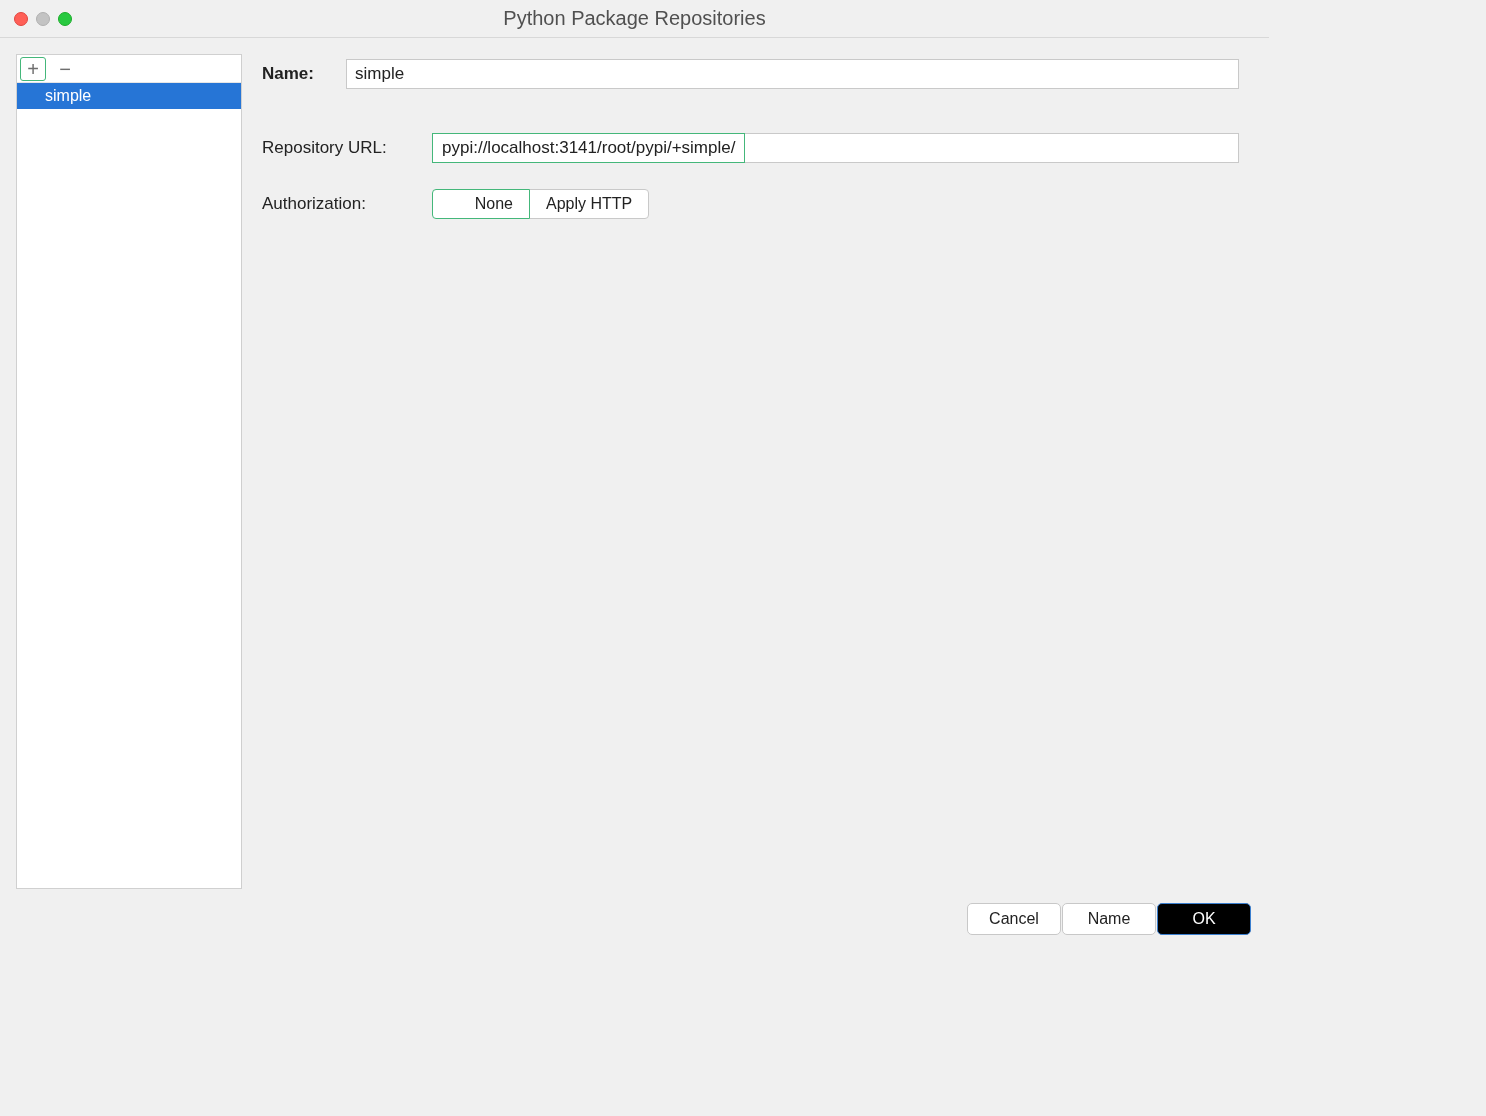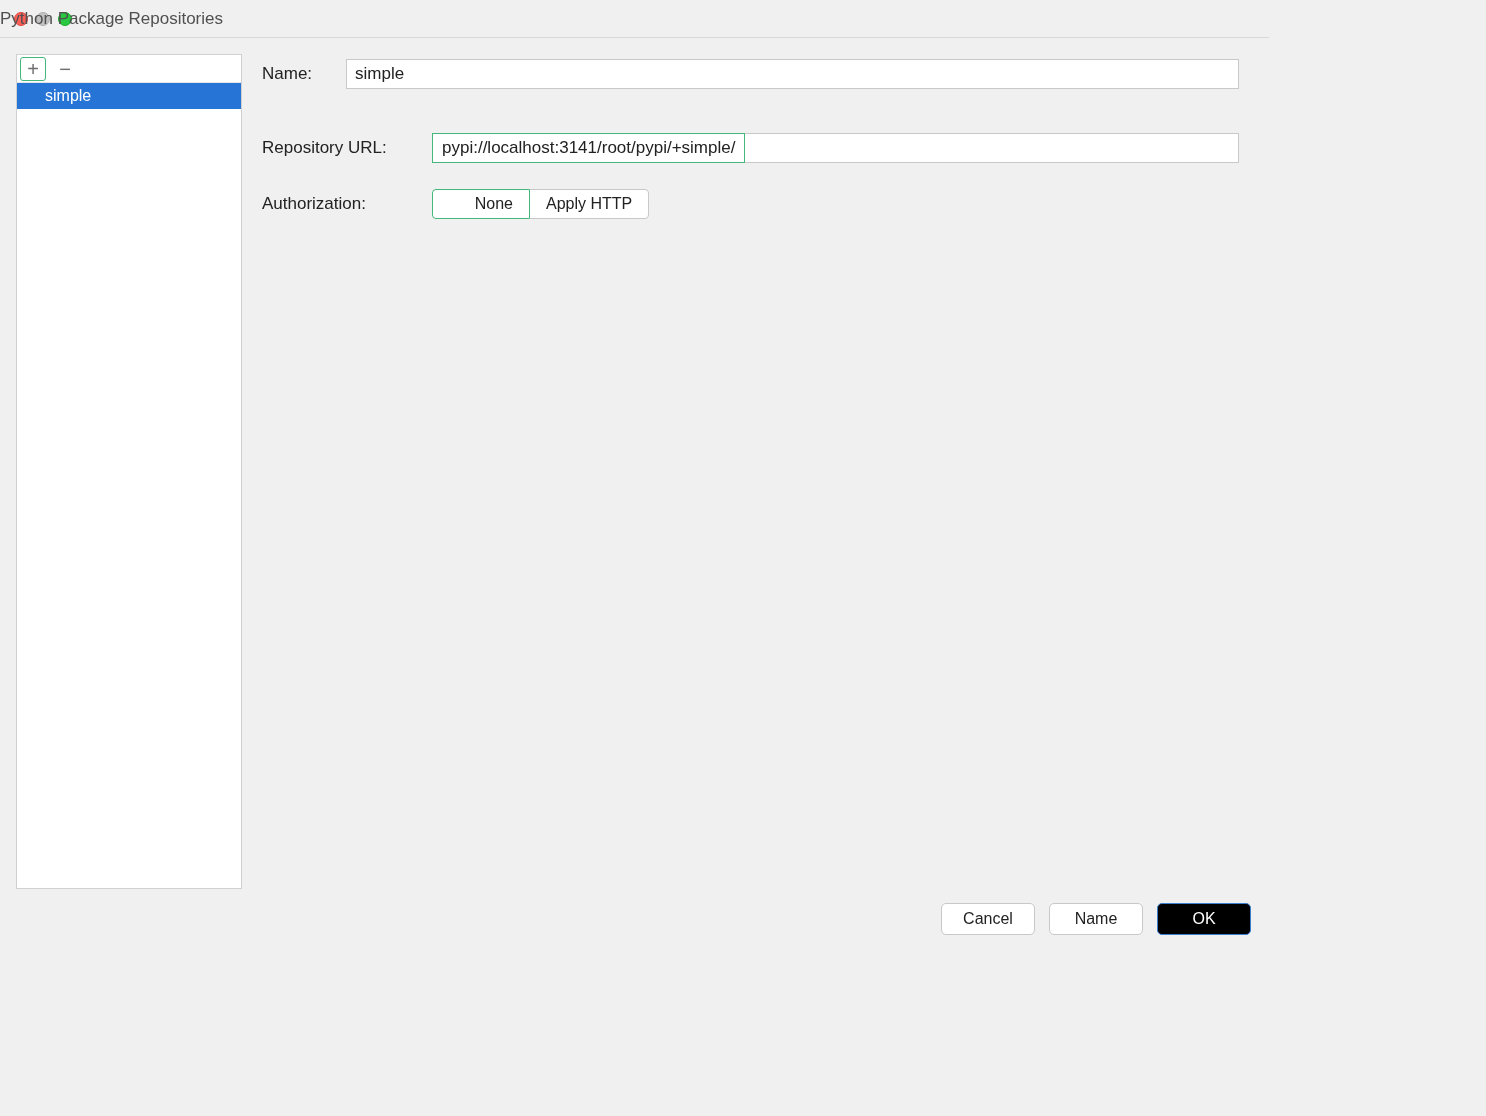--- a/index.html
+++ b/index.html
@@ -40,21 +40,22 @@
       height: 14px;
       border-radius: 50%;
     }
     .tl-close { background: #ff5f57; border: 0.5px solid #e24640; }
     .tl-min { background: #c3c3c3; border: 0.5px solid #b0b0b0; }
     .tl-max { background: #28c940; border: 0.5px solid #1dad2b; }
     .title {
       position: absolute;
       left: 0;
       right: 0;
-      font-size: 17px;
+      text-align: center;
+      font-size: 20px;
       color: #505050;
       pointer-events: none;
     }
     .body {
       flex: 1;
       display: flex;
       flex-direction: column;
     }
     .content {
       flex: 1;
@@ -125,20 +126,21 @@
     .form-row:first-child {
       margin-bottom: 44px;
     }
     .form-label {
       width: 170px;
       font-size: 17px;
       color: #222;
     }
     .form-label.short {
       width: 84px;
+      font-weight: bold;
     }
     .text-input {
       flex: 1;
       height: 30px;
       border: 1px solid #c9c9c9;
       background: #fff;
       padding: 2px 8px;
       font-size: 17px;
       color: #222;
       outline: none;
@@ -187,21 +189,21 @@
     .seg-btn.last  { border-radius: 0 4px 4px 0; }
     .seg-btn.selected {
       border: 1.5px solid #44b77a;
       position: relative;
       z-index: 1;
       justify-content: flex-end;
     }
     .footer {
       display: flex;
       justify-content: flex-end;
-      gap: 14px;
+      gap: 1px;
       padding: 14px 18px 18px 18px;
     }
     .btn {
       min-width: 94px;
       height: 32px;
       border: 1px solid #c8c8c8;
       background: #fff;
       border-radius: 5px;
       font-size: 16px;
       color: #222;

